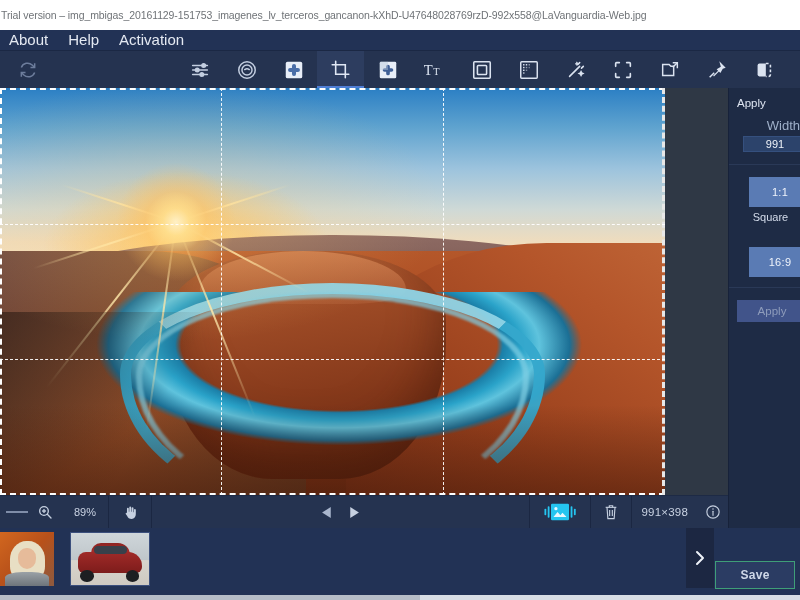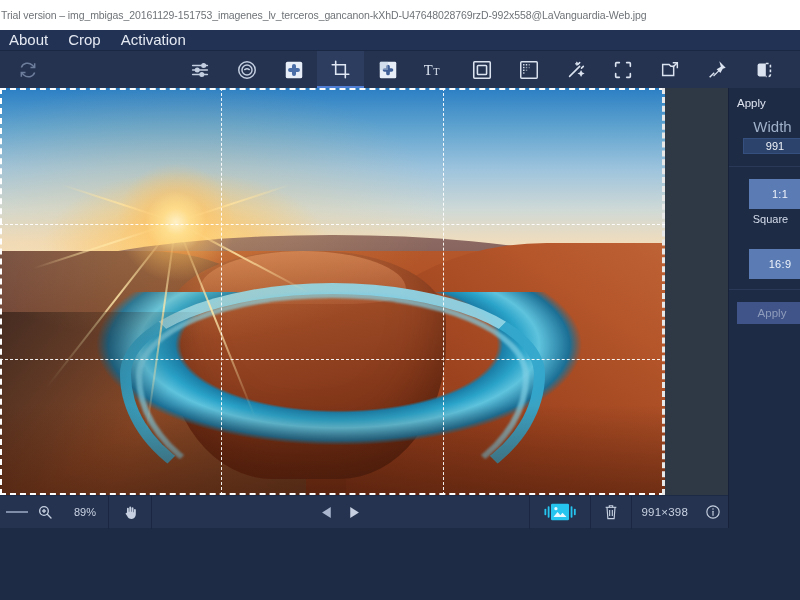--- a/index.html
+++ b/index.html
@@ -172,21 +172,21 @@
   .sb-spring { flex: 1; }
   .dims { font-size: 11.5px; color:#c9d2e2; padding: 0 10px; letter-spacing:0.2px; }
 
   
   .rpanel {
     position: absolute; left: 728px; top: 88px; width: 72px; height: 440px;
     background: #1e2b45; border-left: 1px solid #17223a;
     overflow: hidden;
   }
   .rp-title { font-size: 11.5px; color:#dfe6f2; padding: 9px 0 0 8px; }
-  .rp-label { font-size: 15px; color:#9fb0c9; text-align:center; padding: 9px 0 3px 16px; }
+  .rp-label { font-size: 13px; color:#9fb0c9; text-align:right; padding: 9px 0 3px 16px; }
   .rp-input {
     margin-left: 14px; width: 64px; height: 16px; background:#2c436b;
     color:#eef2f8; font-size: 11px; display:flex; align-items:center;
     justify-content:center; border:1px solid #35507e;
   }
   .rp-div { height:1px; background:#2a3957; margin: 12px 0 0 0; }
   .rp-ratio {
     margin-left: 20px; width: 62px; height: 30px; background:#5a7bb4;
     color:#eef3fb; font-size: 11px; display:flex; align-items:center;
     justify-content:center; cursor:pointer; letter-spacing:0.3px;
@@ -253,21 +253,21 @@
 <body>
 
 <div id="app">
 
   <div class="titlebar">
     <div class="titlebar-text">Trial version – img_mbigas_20161129-151753_imagenes_lv_terceros_gancanon-kXhD-U47648028769rzD-992x558@LaVanguardia-Web.jpg</div>
   </div>
 
   <div class="menubar">
     <div class="menu-item">About</div>
-    <div class="menu-item">Crop</div>
+    <div class="menu-item">Help</div>
     <div class="menu-item">Activation</div>
   </div>
 
   <div class="toolbar">
 
     <div class="tb-btn reset">
       <svg width="20" height="20" viewBox="0 0 24 24" fill="none" stroke="#6d7d9c" stroke-width="1.8">
         <path d="M4 9a8 8 0 0 1 13-3l3 3"></path>
           <path d="M20 15a8 8 0 0 1-13 3l-3-3"></path>
         <polyline points="20 4 20 9 15 9"></polyline>
@@ -508,14 +508,44 @@
       <div class="rp-ratio-label">Square</div>
     </div>
     <div style="margin-top:24px">
       <div class="rp-ratio">16:9</div>
     </div>
 
     <div class="rp-div" style="margin-top:10px"></div>
     <div class="rp-apply">Apply</div>
   </div>
 
+  <div class="filmstrip">
+    <div class="thumbs">
+      <div class="thumb t1">
+        <div class="p-bg"></div>
+        <div class="p-hair"></div>
+        <div class="p-face"></div>
+        <div class="p-dress"></div>
+      </div>
+      <div class="thumb t2">
+        <div class="c-bg"></div>
+        <div class="c-roof"></div>
+        <div class="c-body"></div>
+        <div class="c-win"></div>
+        <div class="c-w1"></div>
+        <div class="c-w2"></div>
+      </div>
+    </div>
+
+    <div class="fs-next">
+      <svg width="14" height="20" viewBox="0 0 14 20" stroke="#eef2f8" stroke-width="2" fill="none" stroke-linecap="round" stroke-linejoin="round">
+        <polyline points="4,4 10,10 4,16"></polyline>
+      </svg>
+    </div>
+
+    <div class="save-btn">Save</div>
+
+    <div class="fs-scrollbar">
+      <div class="fs-scrollthumb"></div>
+    </div>
+  </div>
 
 </div>
 
 </body></html>

